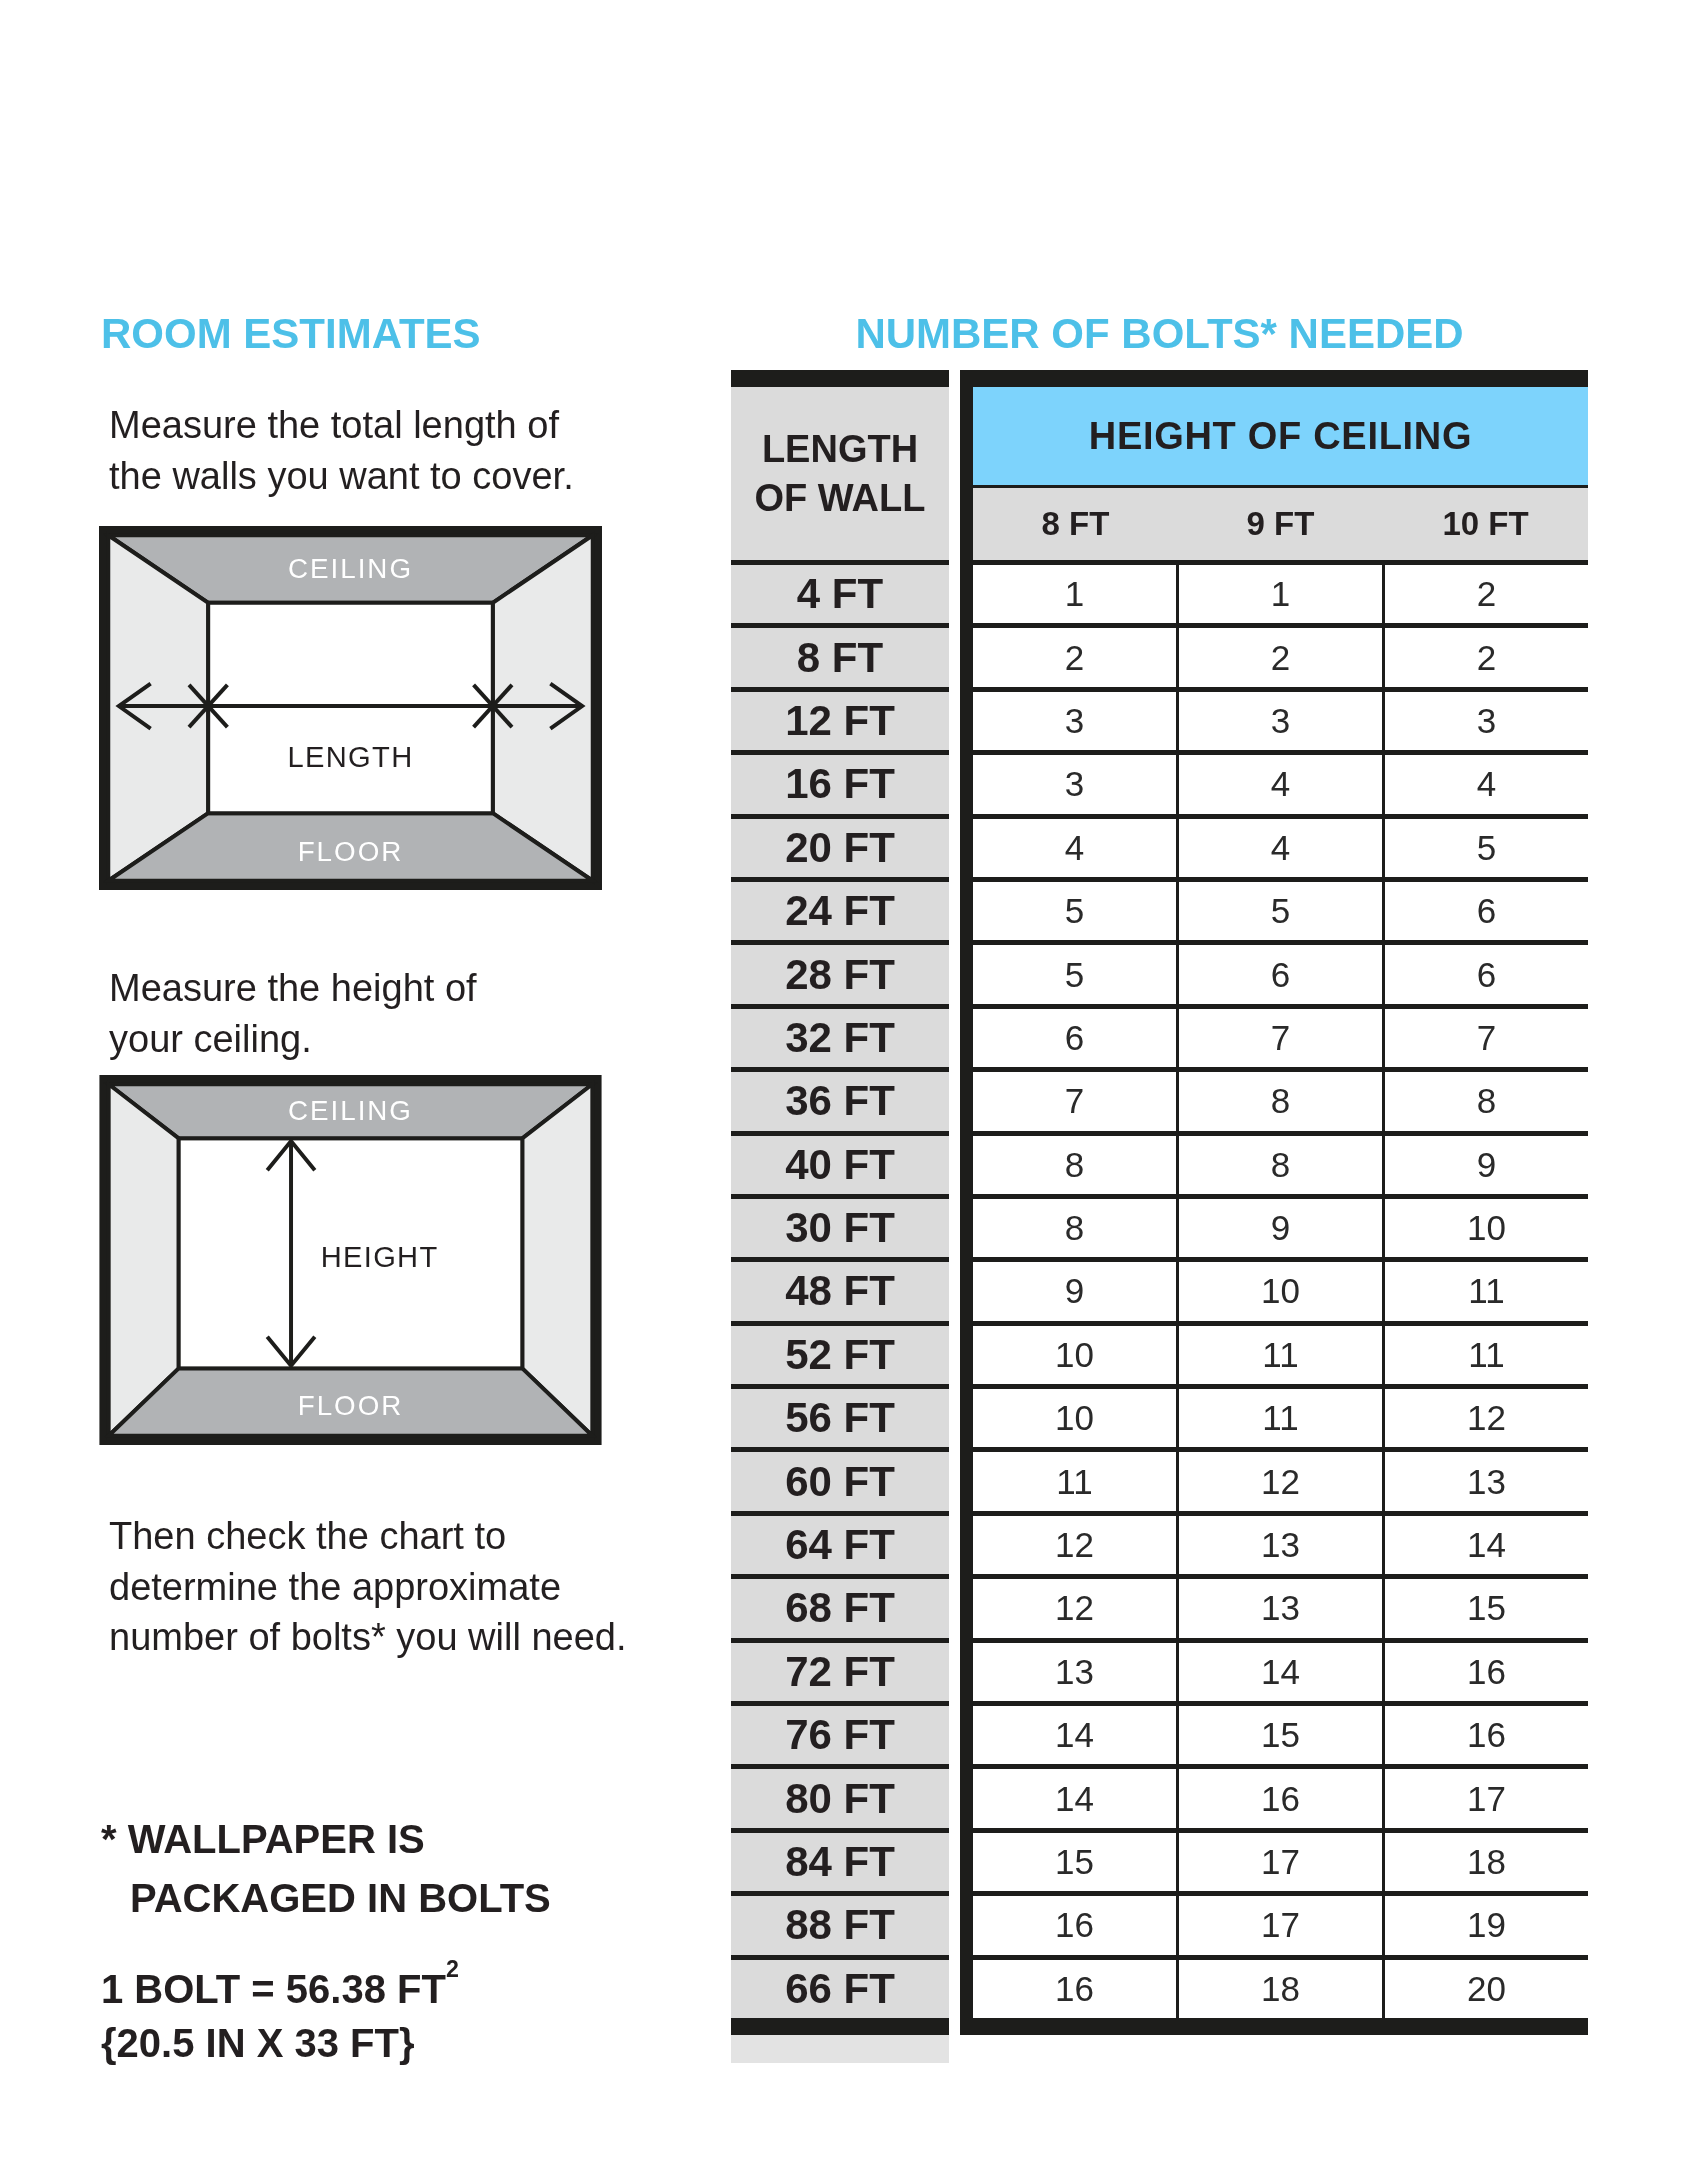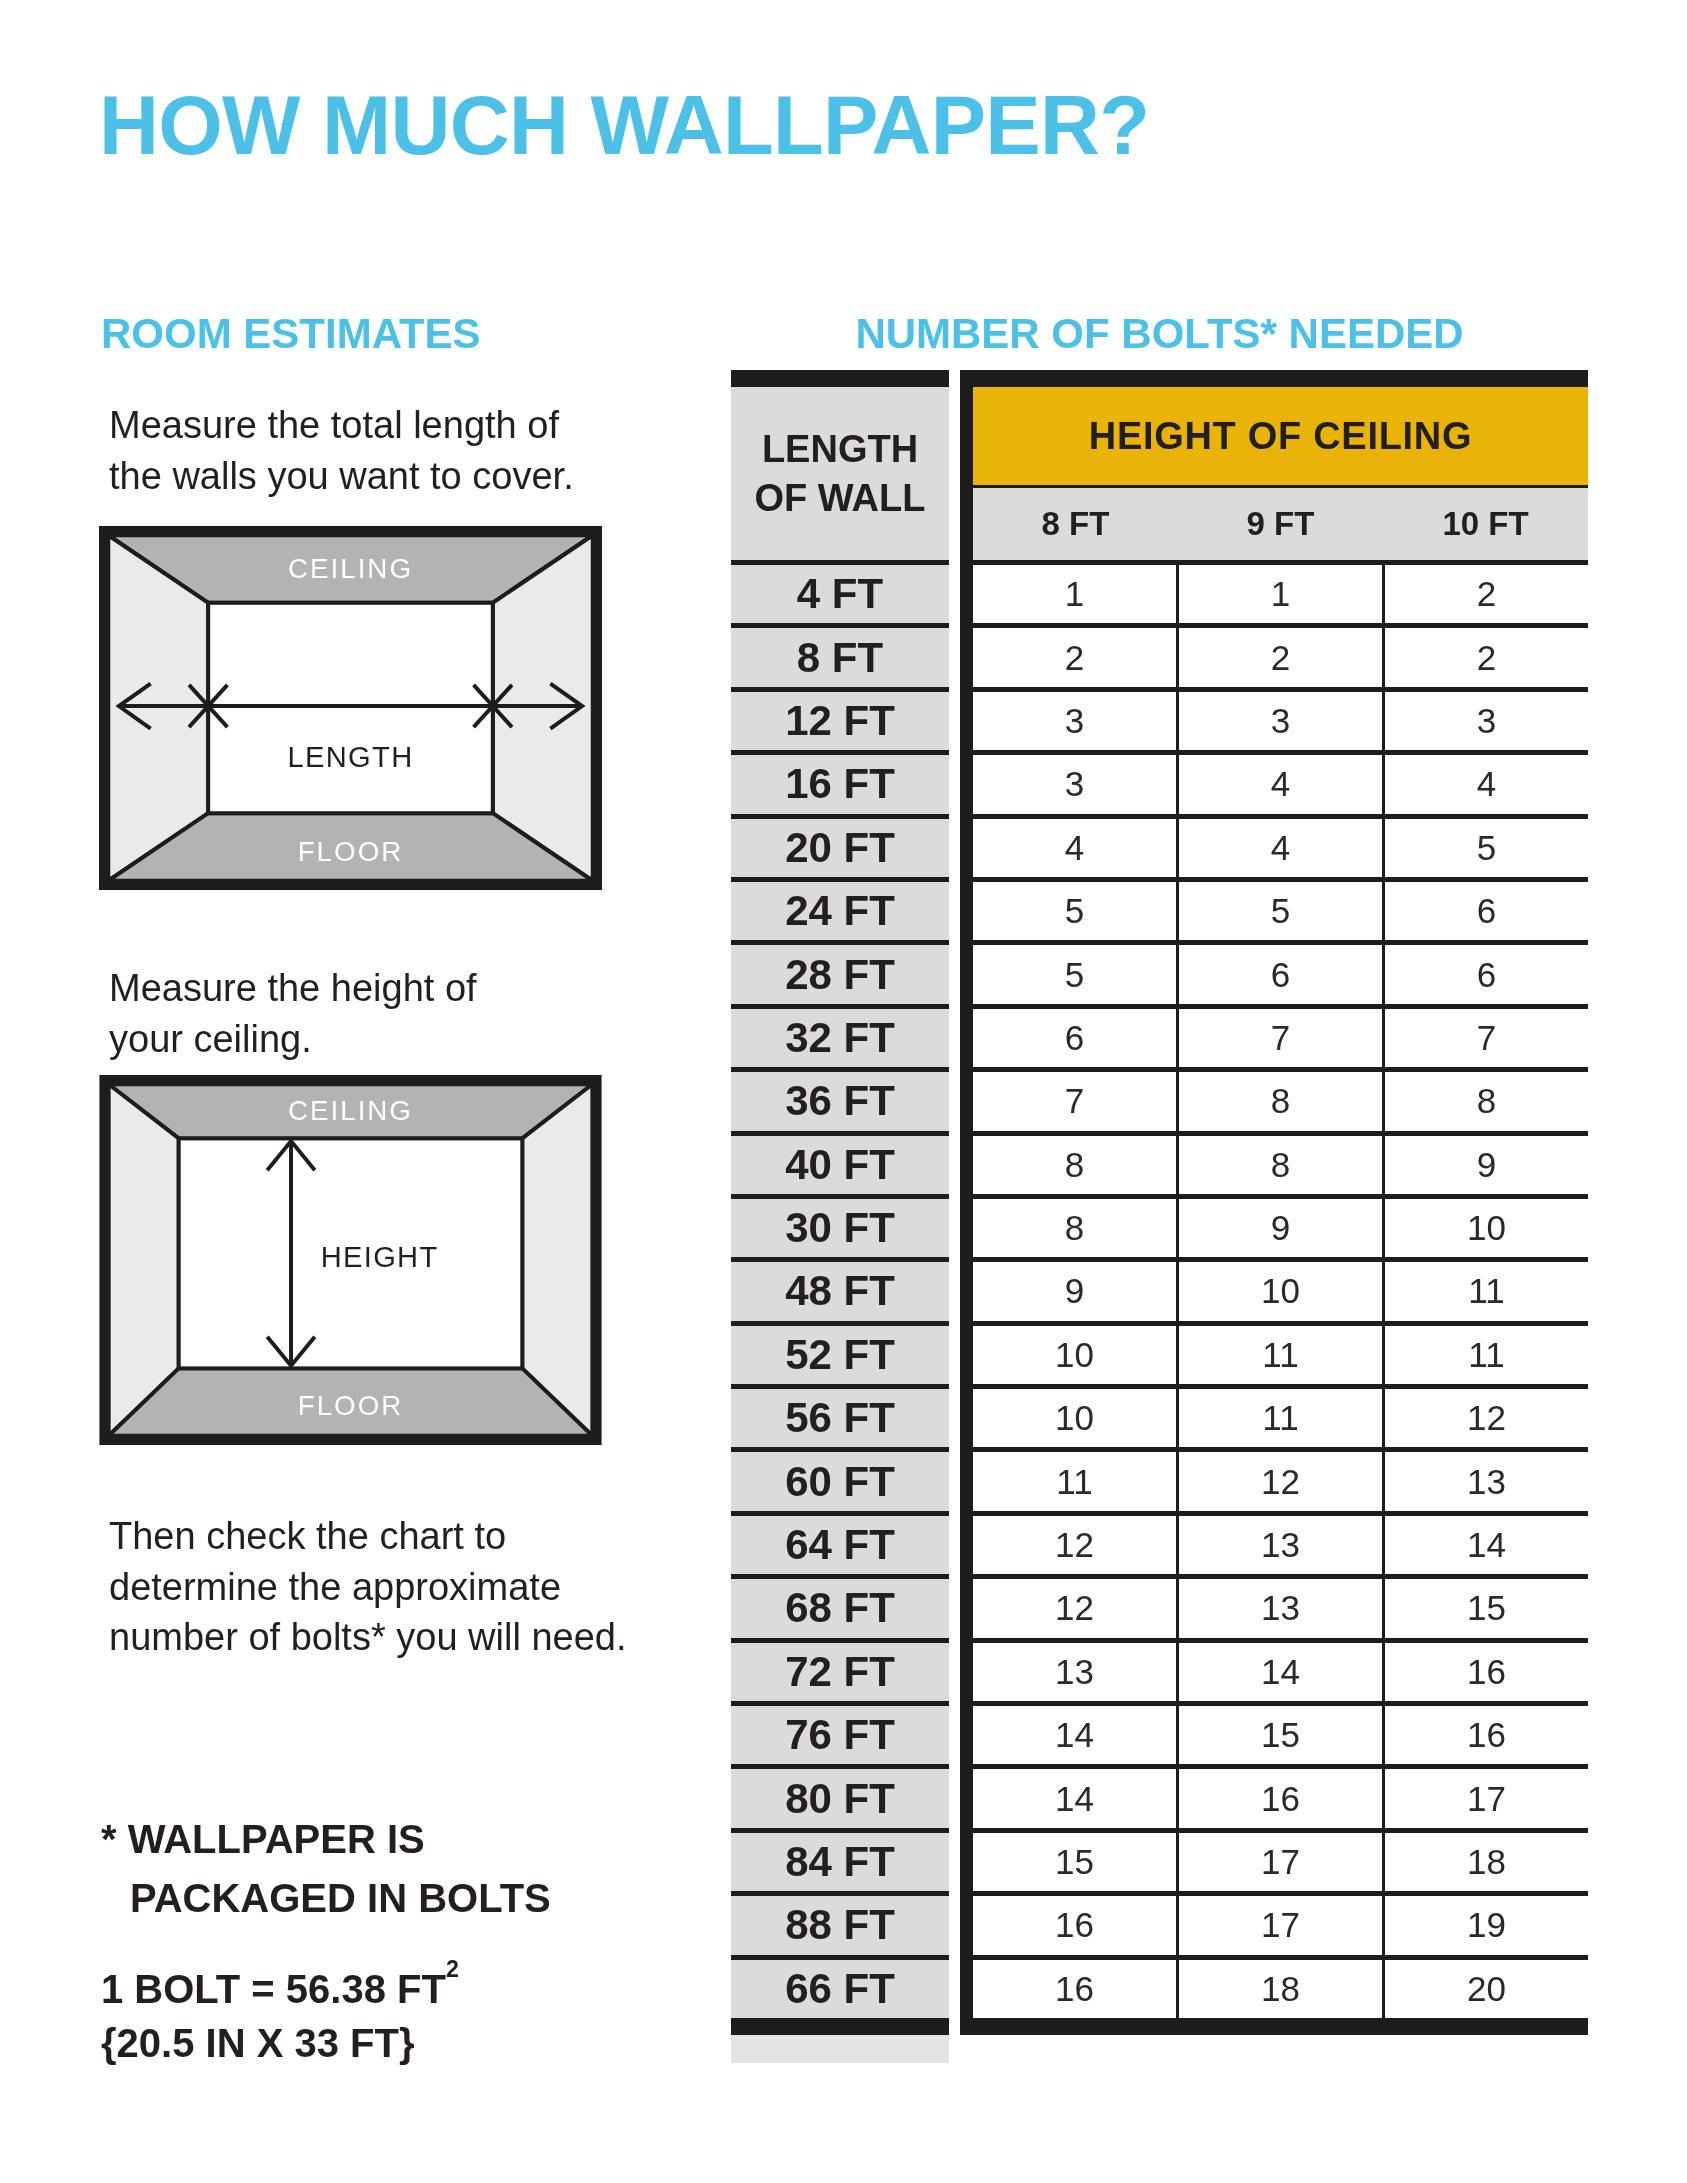--- a/index.html
+++ b/index.html
@@ -33,38 +33,37 @@
   .dcol{position:absolute;left:229px;top:0;width:628px;border-left:13.2px solid #1d1d1b;box-sizing:border-box;}
   .bar{height:17px;background:#1d1d1b;}
   .lhead{height:173px;background:#dbdbdb;display:flex;align-items:center;justify-content:center;
          text-align:center;font-weight:bold;font-size:38px;line-height:1.28;white-space:pre-line;}
   .lrows,.drows{height:1458px;box-sizing:border-box;border-top:5.3px solid #1d1d1b;
                 display:flex;flex-direction:column;}
   .lcell{flex:1;background:#dbdbdb;display:flex;align-items:center;justify-content:center;
          font-weight:bold;font-size:42px;border-top:5.3px solid #1d1d1b;}
   .lrows .lcell:first-child{border-top:none;}
   .stub{height:28px;background:#e3e3e3;}
-  .ghead{height:98px;background:#eab308;border-bottom:3.3px solid #1d1d1b;display:flex;
+  .ghead{height:98px;background:#7dd3fc;border-bottom:3.3px solid #1d1d1b;display:flex;
          align-items:center;justify-content:center;font-weight:bold;font-size:38px;letter-spacing:0.7px;}
   .chead{height:72px;background:#dbdbdb;display:flex;}
   .chcell{flex:1;display:flex;align-items:center;justify-content:center;font-weight:bold;font-size:33px;}
   .drow{flex:1;display:flex;border-top:5.3px solid #1d1d1b;}
   .drows .drow:first-child{border-top:none;}
   .dcell{flex:1;display:flex;align-items:center;justify-content:center;font-size:35px;
          border-left:3.3px solid #1d1d1b;color:#2a2a2a;}
   .drow .dcell:first-child{border-left:none;}
 
   .svg-label{font-family:"Liberation Sans","DejaVu Sans",sans-serif;}
 </style>
 </head>
 <body>
 
 <div class="page">
 
-  <h1 class="title">HOW MUCH WALLPAPER?</h1>
 
   <h2 class="sect-head room-head">ROOM ESTIMATES</h2>
   <h2 class="sect-head bolts-head">NUMBER OF BOLTS* NEEDED</h2>
 
   <p class="step step1">Measure the total length of
 the walls you want to cover.</p>
 
   <svg class="diagram diagram1" width="503" height="364" viewBox="0 0 760 550">
     <rect x="7" y="7" width="746" height="536" fill="#ffffff" stroke="#1d1d1b" stroke-width="14"></rect>
     <polygon points="14,14 746,14 595,116 165,116" fill="#b1b3b5" stroke="#1d1d1b" stroke-width="6"></polygon>

